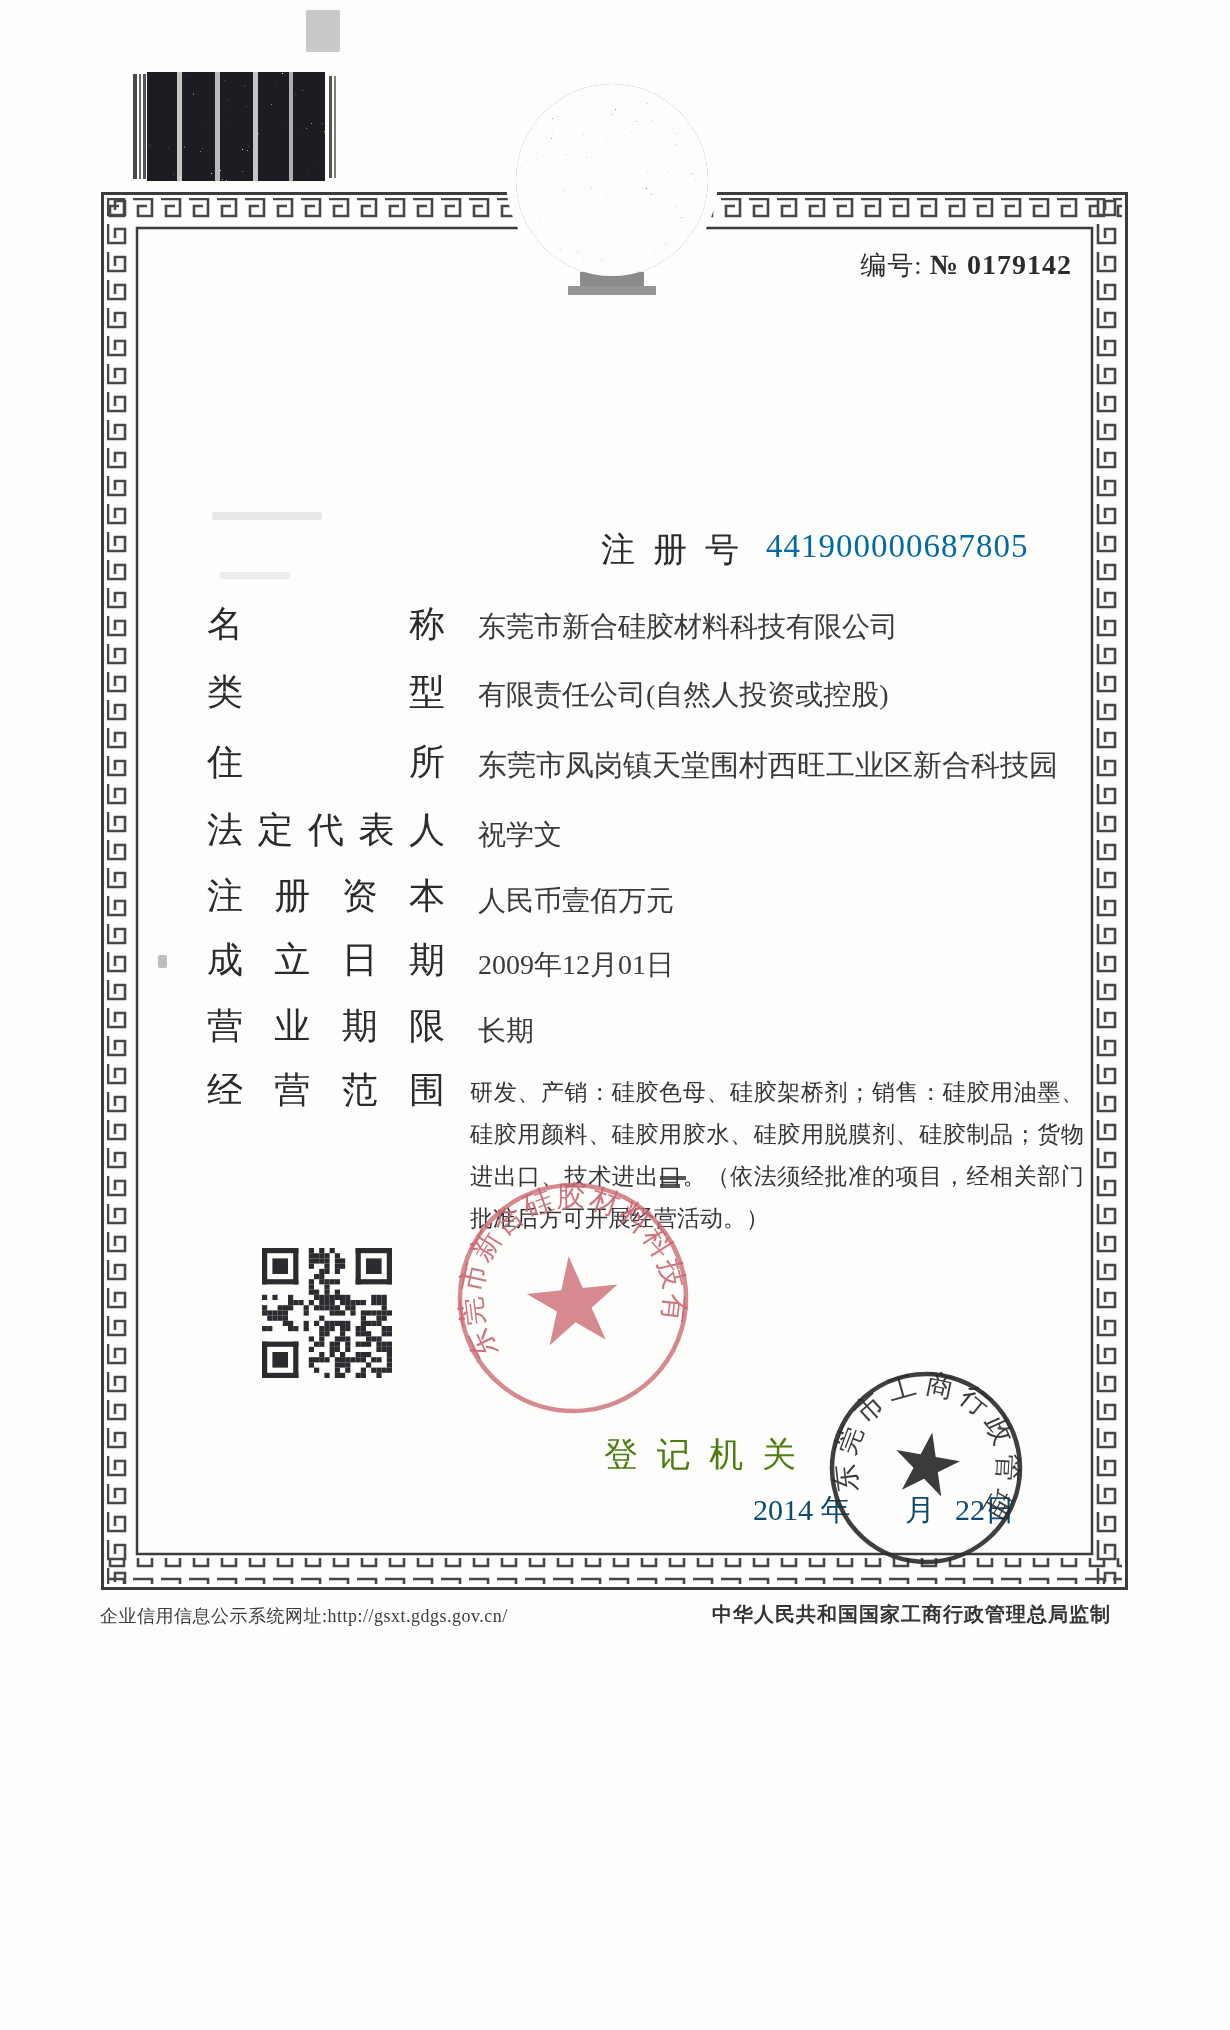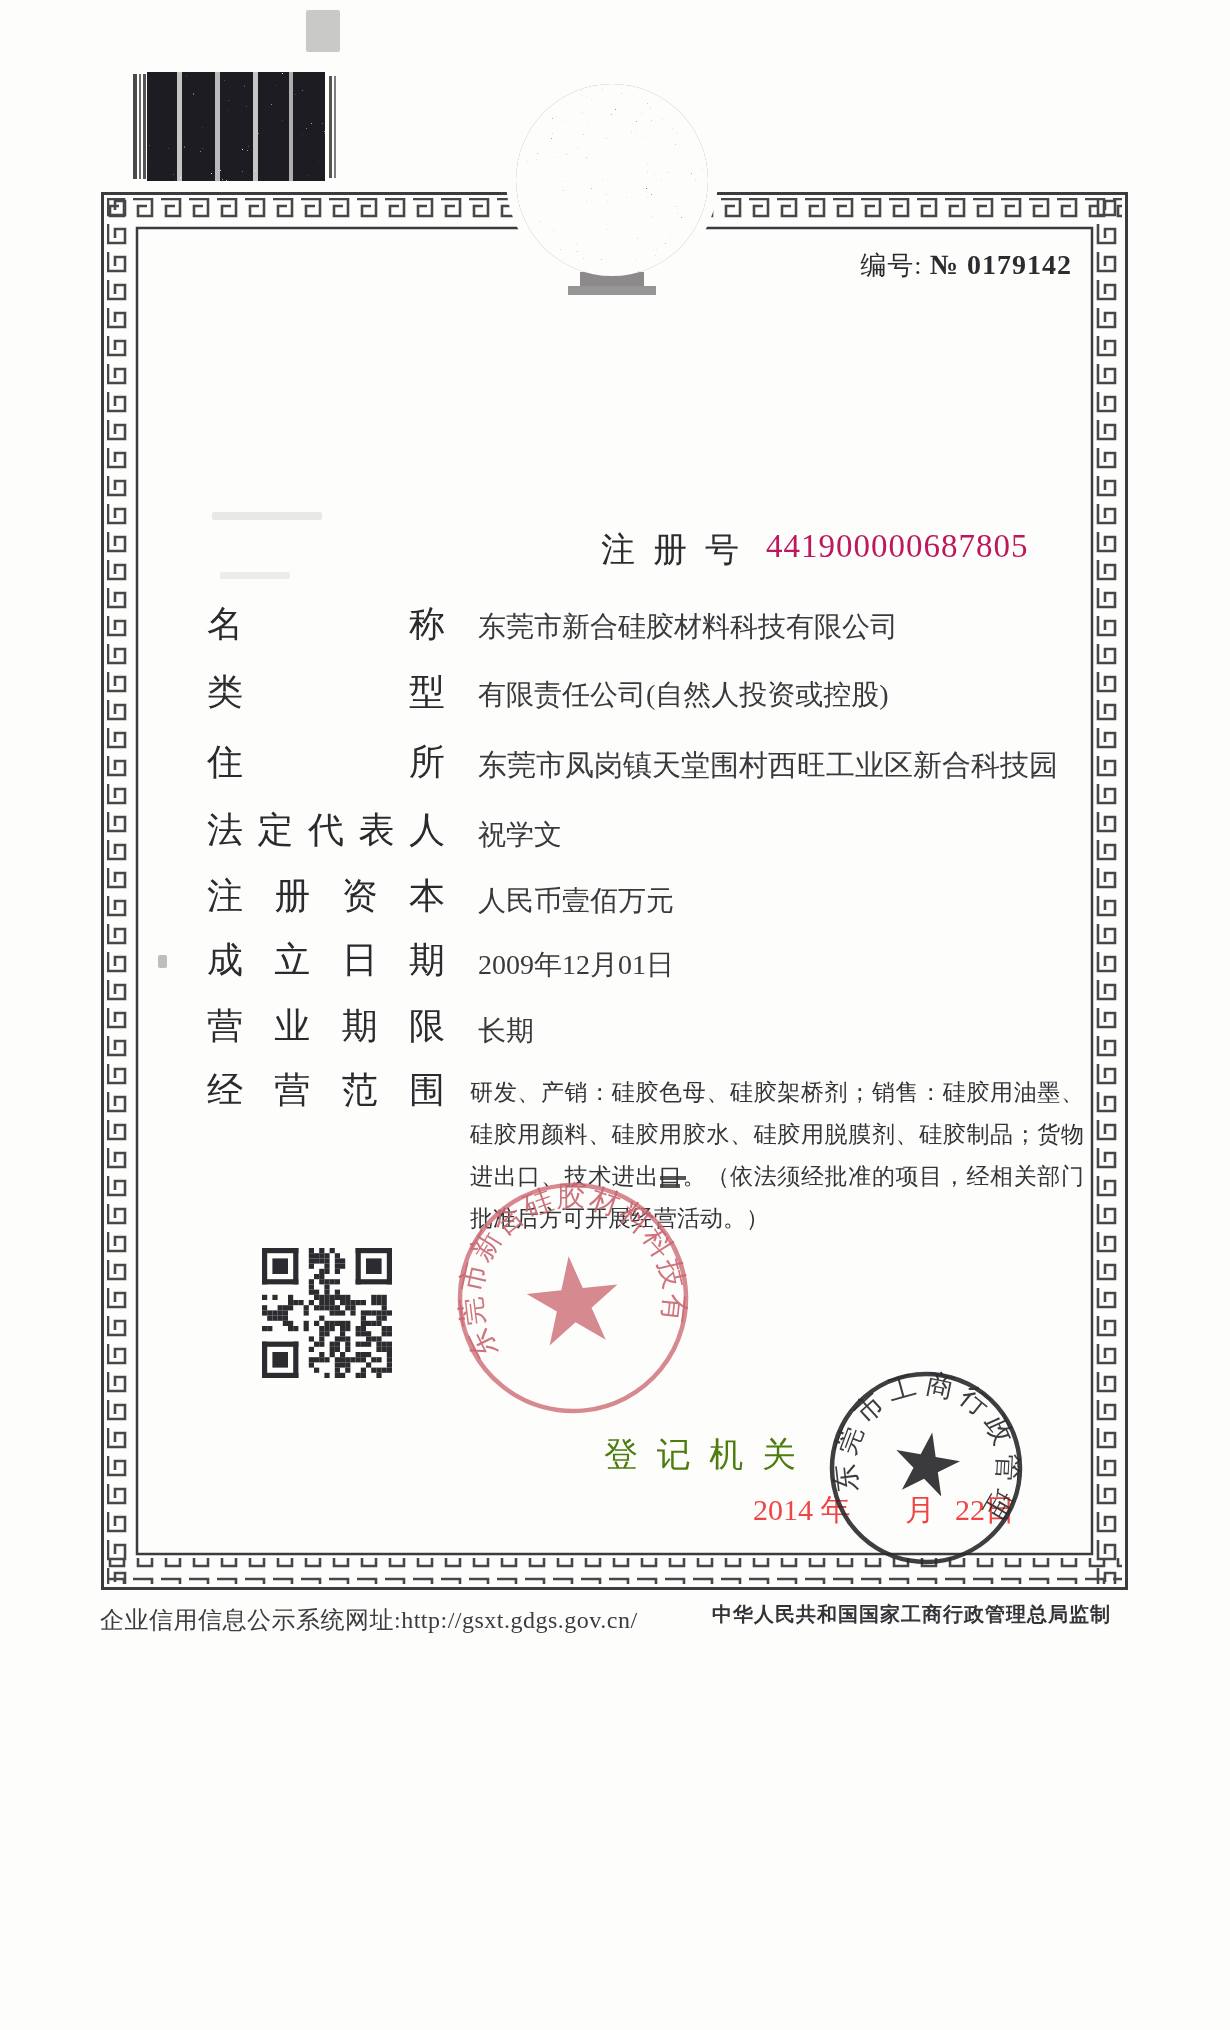--- a/index.html
+++ b/index.html
@@ -31,21 +31,21 @@
     font-family:"Liberation Sans", sans-serif;
     text-shadow:1px 0 #1b1b1d,0 1px #1b1b1d,1px 1px #1b1b1d,2px 1px 0 rgba(27,27,29,.55);
   }
   .regno-label{
     left:601px;top:527px;width:138px;
     font-size:34px;color:#2c2c30;
     text-align:justify;text-align-last:justify;
   }
   .regno-value{
     left:766px;top:528px;
-    font-size:33px;letter-spacing:1px;color:#be185d;
+    font-size:33px;letter-spacing:1px;color:#0369a1;
     font-family:"Liberation Serif", serif;
   }
 
   
   .flabel{
     left:207px;width:238px;
     font-size:36px;color:#2b2b2f;font-weight:500;
     text-align:justify;text-align-last:justify;
     white-space:nowrap;
   }
@@ -60,23 +60,23 @@
     font-size:23px;line-height:42px;color:#333338;font-weight:500;
     white-space:normal;text-align:justify;
   }
 
   
   .registrar-label{
     left:604px;top:1432px;width:192px;
     font-size:34px;color:#4d7c0f;
     text-align:justify;text-align-last:justify;
   }
-  .date-part{font-size:30px;color:#ef4444;white-space:nowrap;}
+  .date-part{font-size:30px;color:#0c4a6e;white-space:nowrap;}
   .footer-left{
-    left:100px;top:1604px;font-size:24px;color:#3c3c40;letter-spacing:.5px;
+    left:100px;top:1604px;font-size:18px;color:#3c3c40;letter-spacing:.5px;
   }
   .footer-right{
     left:712px;top:1601px;font-size:20px;color:#333338;font-weight:600;letter-spacing:1px;
   }
 
   
   .smudge{background:#8a8a8a;opacity:.35;border-radius:2px;}
   .tick{width:26px;height:4px;background:#2d2d30;opacity:.8;}
 </style>
 </head>

